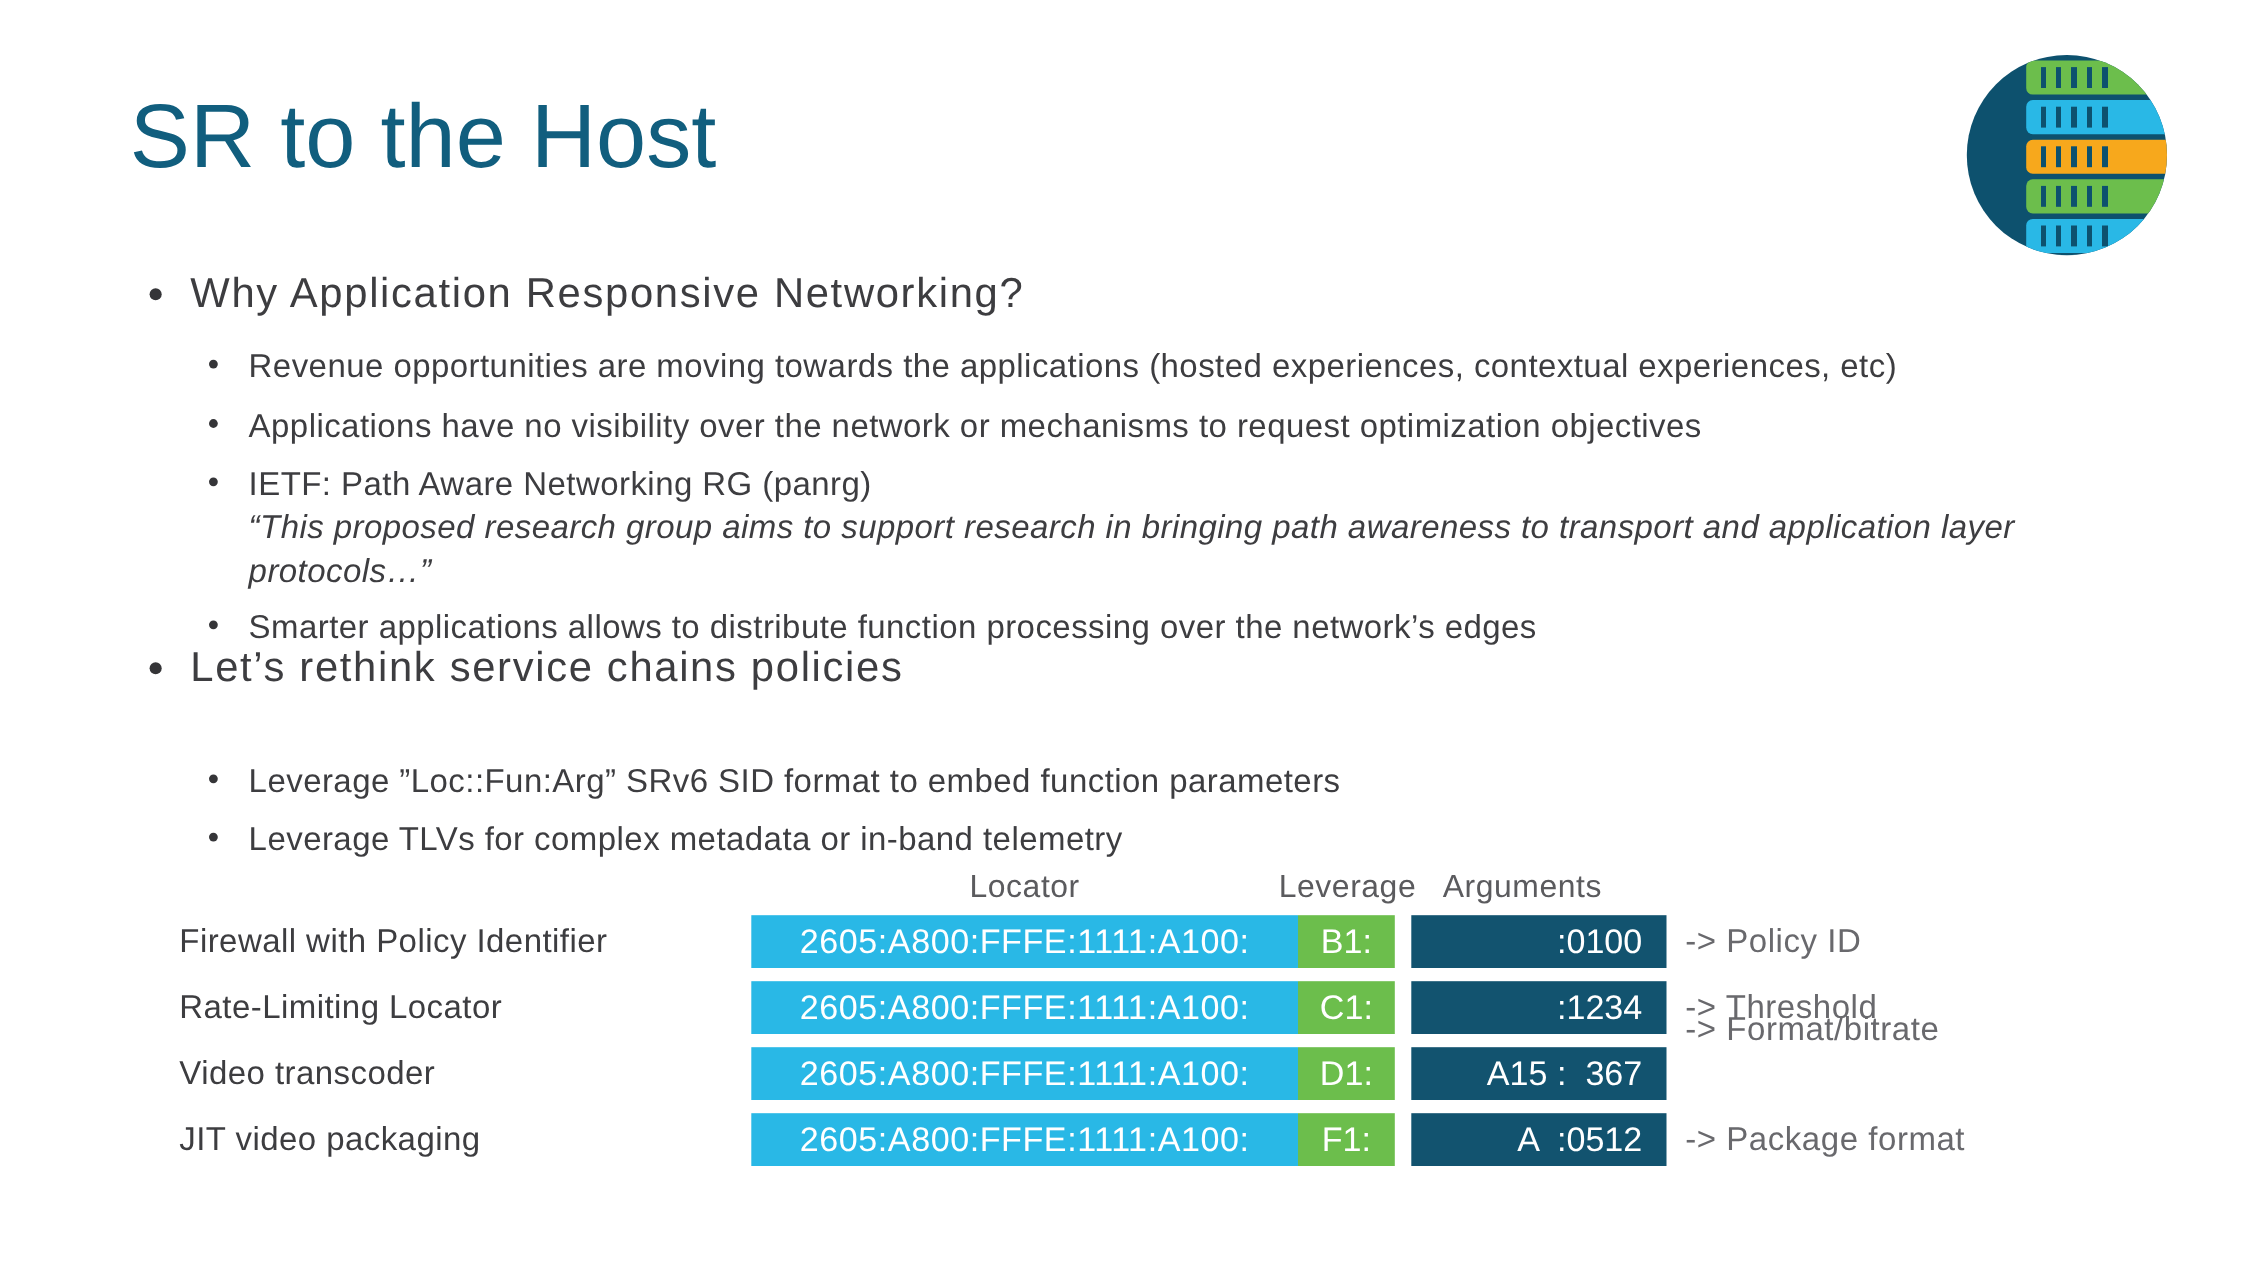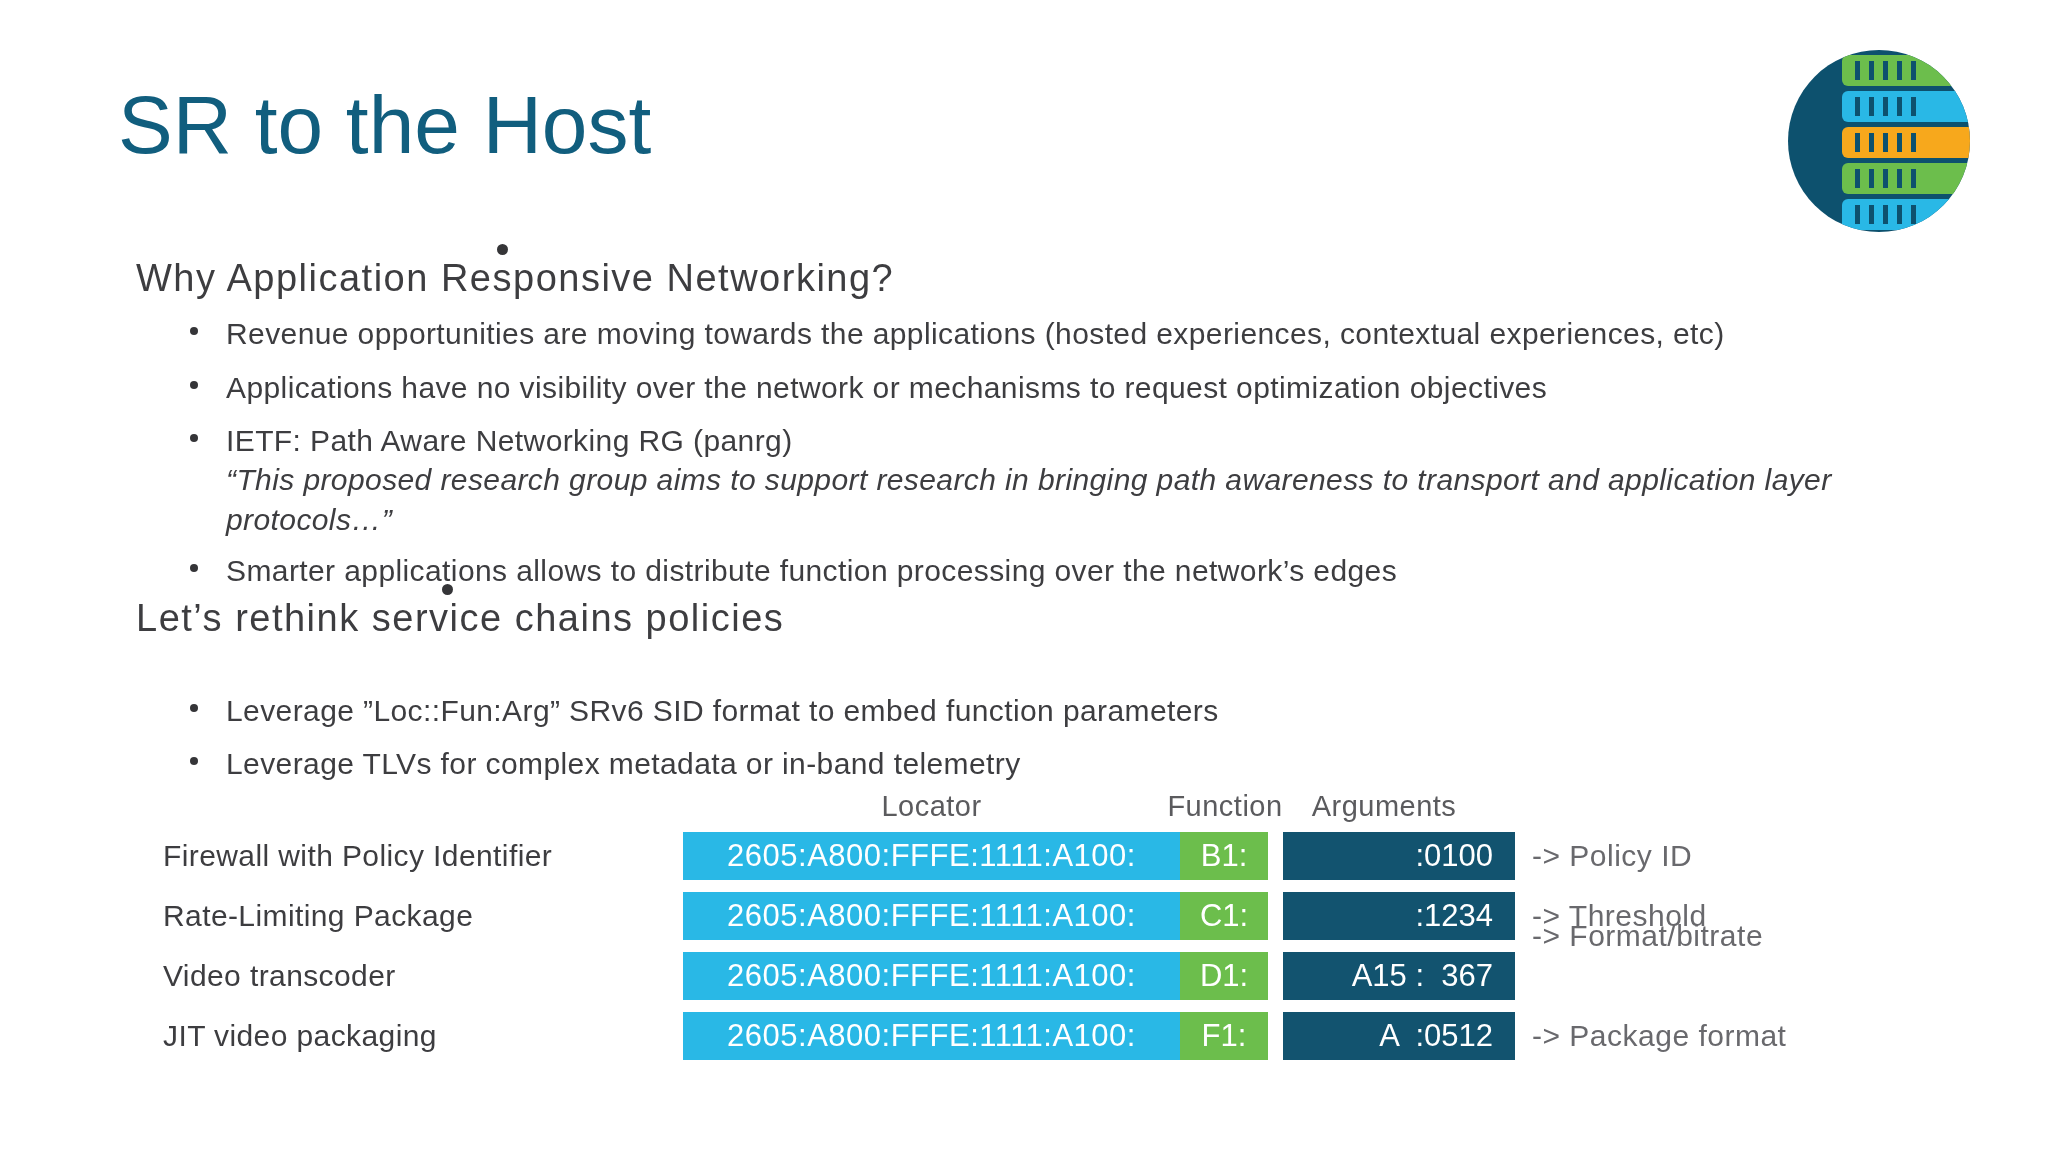--- a/index.html
+++ b/index.html
@@ -23,21 +23,21 @@
   .srv-bar .vents{margin-left:13px;width:62px;height:19px;
       background:repeating-linear-gradient(90deg,var(--icon-navy) 0 5px,transparent 5px 14px);}
   .bar-1{top:5px;background:var(--green);}
   .bar-2{top:41px;background:var(--cyan);}
   .bar-3{top:77px;background:var(--orange);width:140px;}
   .bar-4{top:113px;background:var(--green);}
   .bar-5{top:149px;background:var(--cyan);}
 
   
   .l1{position:absolute;display:flex;align-items:center;font-size:38px;color:var(--body-text);
-      letter-spacing:1.5px;white-space:nowrap;line-height:1.25;flex-direction:column;}
+      letter-spacing:1.5px;white-space:nowrap;line-height:1.25;}
   .l1 .dot{width:11px;height:11px;border-radius:50%;background:#353538;margin:0 26px 0 0;flex:none;}
   .l1{left:136px;}
   .l2{position:absolute;left:190px;display:flex;font-size:30px;color:var(--body-text);
       letter-spacing:0.4px;white-space:nowrap;line-height:1.3;}
   .l2 .dot{width:8px;height:8px;border-radius:50%;background:#353538;margin:13px 28px 0 0;flex:none;}
   .quote{position:absolute;left:226px;width:1620px;font-size:30px;font-style:italic;
          color:var(--body-text);letter-spacing:0.4px;line-height:1.32;white-space:normal;}
 
   
   .thead{position:absolute;font-size:29px;color:var(--muted-text);text-align:center;
@@ -120,33 +120,33 @@
     <span class="dot"></span>
     <span>Leverage ”Loc::Fun:Arg” SRv6 SID format to embed function parameters</span>
   </div>
 
   <div class="l2" style="top:744px;">
     <span class="dot"></span>
     <span>Leverage TLVs for complex metadata or in-band telemetry</span>
   </div>
 
   <div class="thead h-locator">Locator</div>
-  <div class="thead h-function">Function</div>
+  <div class="thead h-function">Leverage</div>
   <div class="thead h-arguments">Arguments</div>
 
   <div>
     <div class="row-label" style="top:832px;">Firewall with Policy Identifier</div>
     <div class="cell cell-loc" style="top:832px;">2605:A800:FFFE:1111:A100:</div>
     <div class="cell cell-fn" style="top:832px;">B1:</div>
     <div class="cell cell-arg" style="top:832px;">:0100</div>
     <div class="row-note" style="top:832px;">-&gt; Policy ID</div>
   </div>
 
   <div>
-    <div class="row-label" style="top:892px;">Rate-Limiting Package</div>
+    <div class="row-label" style="top:892px;">Rate-Limiting Locator</div>
     <div class="cell cell-loc" style="top:892px;">2605:A800:FFFE:1111:A100:</div>
     <div class="cell cell-fn" style="top:892px;">C1:</div>
     <div class="cell cell-arg" style="top:892px;">:1234</div>
     <div class="row-note" style="top:892px;">-&gt; Threshold</div>
   </div>
 
   <div>
     <div class="row-label" style="top:952px;">Video transcoder</div>
     <div class="cell cell-loc" style="top:952px;">2605:A800:FFFE:1111:A100:</div>
     <div class="cell cell-fn" style="top:952px;">D1:</div>

